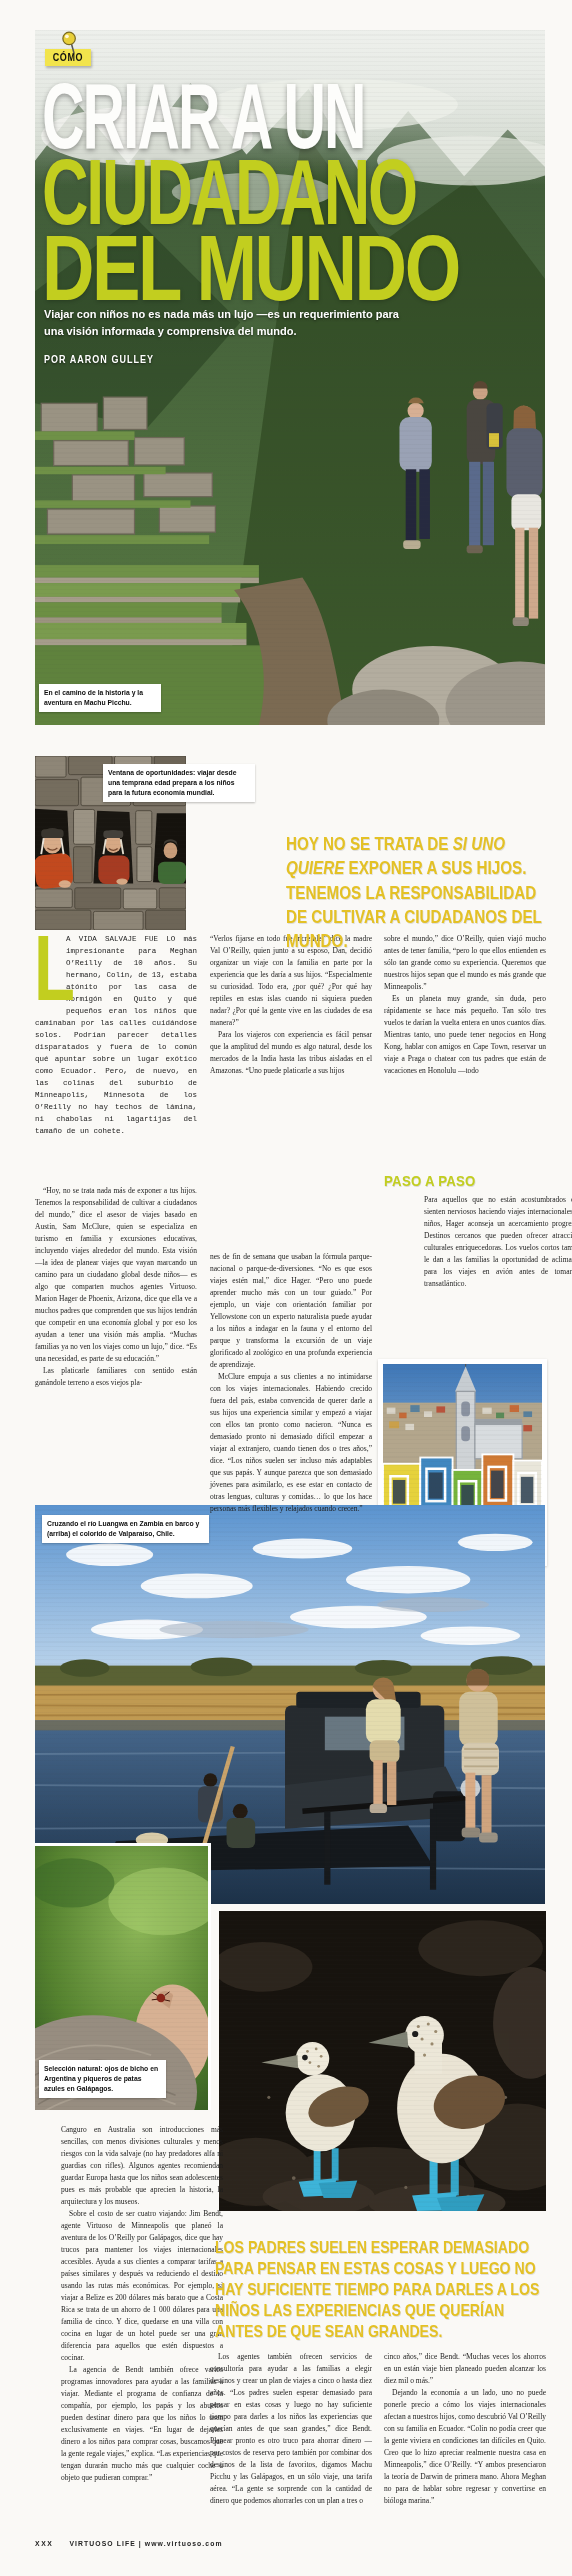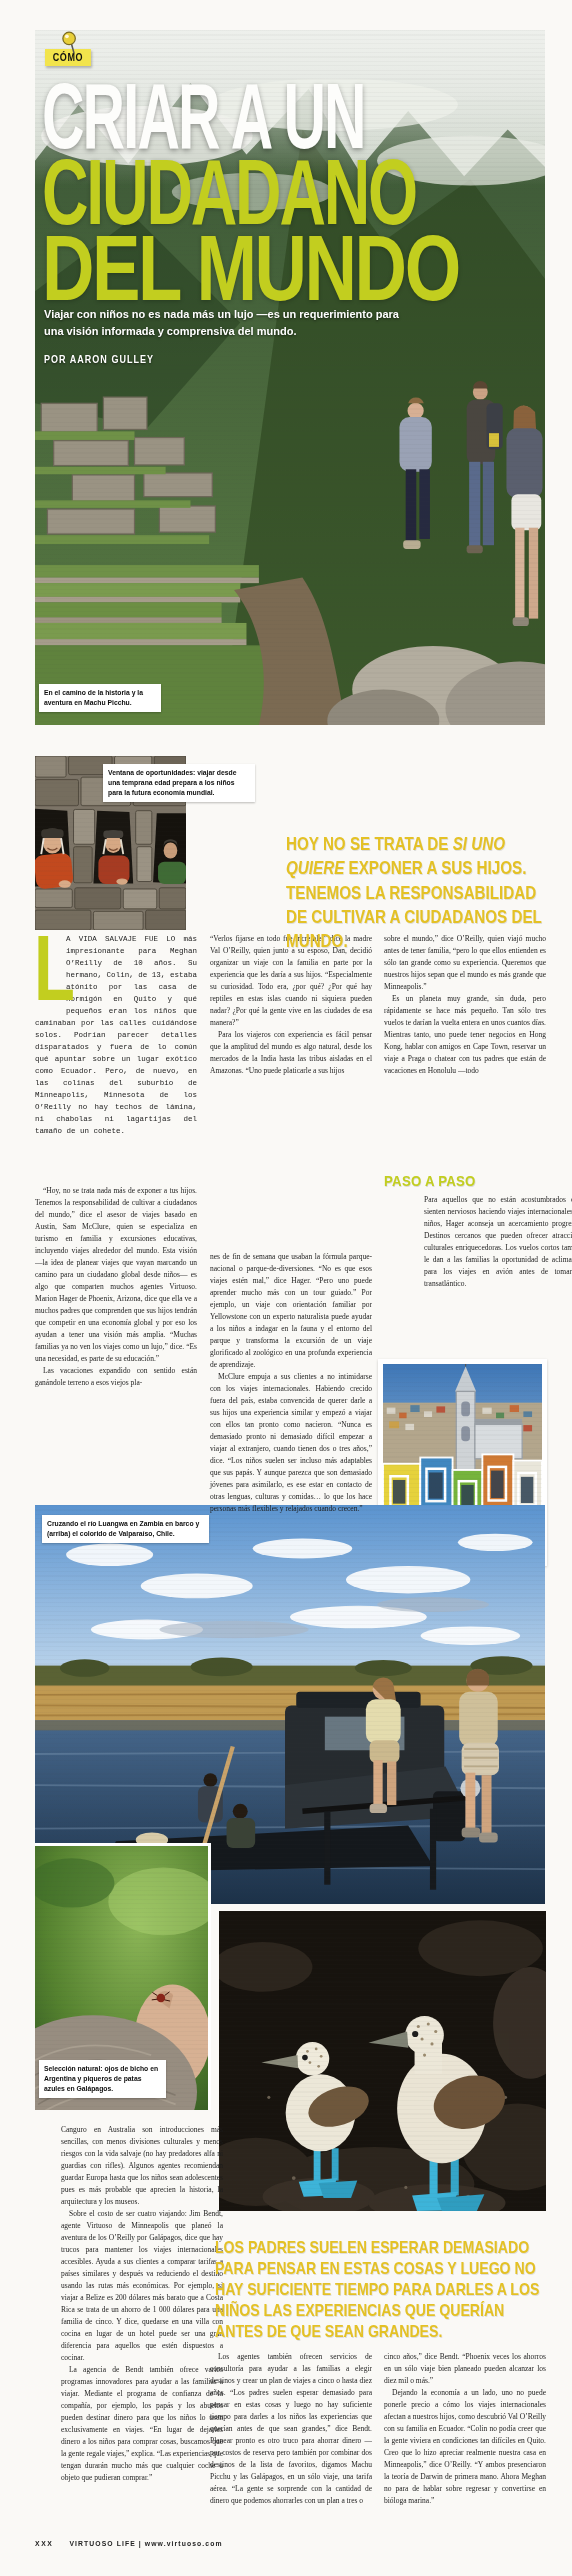--- a/index.html
+++ b/index.html
@@ -228,21 +228,21 @@
     <p>sobre el mundo,” dice O’Reilly, quien viajó mucho antes de tener familia, “pero lo que ellos entienden es sólo tan grande como su experiencia. Queremos que nuestros hijos sepan que el mundo es más grande que Minneapolis.”</p>
     <p class="ind">Es un planeta muy grande, sin duda, pero rápidamente se hace más pequeño. Tan sólo tres vuelos te darían la vuelta entera en unos cuantos días. Mientras tanto, uno puede tener negocios en Hong Kong, hablar con amigos en Cape Town, reservar un viaje a Praga o chatear con tus padres que están de vacaciones en Honolulu —todo</p>
   </div>
   <div class="abs col" style="left:210px;top:933px;">
     <p>“Verlos fijarse en todo fue increíble,” dice la madre Val O’Reilly, quien junto a su esposo, Dan, decidió organizar un viaje con la familia en parte por la experiencia que les daría a sus hijos. “Especialmente su curiosidad. Todo era, ¿por qué? ¿Por qué hay reptiles en estas islas cuando ni siquiera pueden nadar? ¿Por qué la gente vive en las ciudades de esa manera?”</p>
     <p class="ind">Para los viajeros con experiencia es fácil pensar que la amplitud del mundo es algo natural, desde los mercados de la India hasta las tribus aisladas en el Amazonas. “Uno puede platicarle a sus hijos</p>
   </div>
 
   <div class="abs col" style="left:35px;top:1185px;">
     <p class="ind">“Hoy, no se trata nada más de exponer a tus hijos. Tenemos la responsabilidad de cultivar a ciudadanos del mundo,” dice el asesor de viajes basado en Austin, Sam McClure, quien se especializa en turismo en familia y excursiones educativas, incluyendo viajes alrededor del mundo. Esta visión —la idea de planear viajes que vayan marcando un camino para un ciudadano global desde niños— es algo que comparten muchos agentes Virtuoso. Marion Hager de Phoenix, Arizona, dice que ella ve a muchos padres que comprenden que sus hijos tendrán que competir en una economía global y por eso los ayudan a tener una visión más amplia. “Muchas familias ya no ven los viajes como un lujo,” dice. “Es una necesidad, es parte de su educación.”</p>
-    <p class="ind">Las vacaciones expandido con sentido están ganándole terreno a esos viejos pla-</p>
+    <p class="ind">Las platicarle familiares con sentido están ganándole terreno a esos viejos pla-</p>
   </div>
   <div class="abs col" style="left:210px;top:1251px;">
     <p>nes de fin de semana que usaban la fórmula parque-nacional o parque-de-diversiones. “No es que esos viajes estén mal,” dice Hager. “Pero uno puede aprender mucho más con un tour guiado.” Por ejemplo, un viaje con orientación familiar por Yellowstone con un experto naturalista puede ayudar a los niños a indagar en la fauna y el entorno del parque y transforma la excursión de un viaje glorificado al zoológico en una profunda experiencia de aprendizaje.</p>
     <p class="ind">McClure empuja a sus clientes a no intimidarse con los viajes internacionales. Habiendo crecido fuera del país, estaba convencida de querer darle a sus hijos una experiencia similar y empezó a viajar con ellos tan pronto como nacieron. “Nunca es demasiado pronto ni demasiado difícil empezar a viajar al extranjero, cuando tienen dos o tres años,” dice. “Los niños suelen ser incluso más adaptables que sus papás. Y aunque parezca que son demasiado jóvenes para asimilarlo, es ese estar en contacto de otras lenguas, culturas y comidas… lo que los hace personas más flexibles y relajados cuando crecen.”</p>
   </div>
   <div class="abs paso-h" style="left:384px;top:1172px;">PASO A PASO</div>
   <div class="abs col" style="left:384px;top:1194px;margin-left:40px;">
     <p>Para aquellos que no están acostumbrados o se sienten nerviosos haciendo viajes internacionales con niños, Hager aconseja un acercamiento progresivo. Destinos cercanos que pueden ofrecer atracciones culturales enriquecedoras. Los vuelos cortos también le dan a las familias la oportunidad de aclimatarse para los viajes en avión antes de tomar un transatlántico.</p>
   </div>
 
@@ -520,21 +520,21 @@
 
   <div class="abs col" style="left:35px;top:2124px;margin-left:26px;">
     <p>Canguro en Australia son introducciones más sencillas, con menos divisiones culturales y menos riesgos con la vida salvaje (no hay predadores alfa ni guardias con rifles). Algunos agentes recomiendan guardar Europa hasta que los niños sean adolescentes pues es más probable que aprecien la historia, la arquitectura y los museos.</p>
     <p class="ind">Sobre el costo de ser cuatro viajando: Jim Bendt, agente Virtuoso de Minneapolis que planeó la aventura de los O’Reilly por Galápagos, dice que hay trucos para mantener los viajes internacionales accesibles. Ayuda a sus clientes a comparar tarifas a países similares y después va reduciendo el destino usando las rutas más económicas. Por ejemplo, si viajar a Belize es 200 dólares más barato que a Costa Rica se trata de un ahorro de 1 000 dólares para una familia de cinco. Y dice, quedarse en una villa con cocina en lugar de un hotel puede ser una gran diferencia para aquellos que estén dispuestos a cocinar.</p>
     <p class="ind">La agencia de Bendt también ofrece varios programas innovadores para ayudar a las familias a viajar. Mediante el programa de confianza de la compañía, por ejemplo, los papás y los abuelos pueden destinar dinero para que los niños lo usen exclusivamente en viajes. “En lugar de dejarles dinero a los niños para comprar cosas, buscamos que la gente regale viajes,” explica. “Las experiencias que tengan durarán mucho más que cualquier coche u objeto que pudieran comprar.”</p>
   </div>
   <div class="abs col" style="left:210px;top:2351px;">
     <p class="ind">Los agentes también ofrecen servicios de consultoría para ayudar a las familias a elegir destinos y crear un plan de viajes a cinco o hasta diez años. “Los padres suelen esperar demasiado para pensar en estas cosas y luego no hay suficiente tiempo para darles a los niños las experiencias que querían antes de que sean grandes,” dice Bendt. Planear pronto es otro truco para ahorrar dinero —por costos de reserva pero también por combinar dos destinos de la lista de favoritos, digamos Machu Picchu y las Galápagos, en un sólo viaje, una tarifa aérea. “La gente se sorprende con la cantidad de dinero que podemos ahorrarles con un plan a tres o</p>
   </div>
   <div class="abs col" style="left:384px;top:2351px;">
-    <p>cinco años,” dice Bendt. “Phoenix veces los ahorros en un sólo viaje bien planeado pueden alcanzar los diez mil o más.”</p>
+    <p>cinco años,” dice Bendt. “Muchas veces los ahorros en un están viaje bien planeado pueden alcanzar los diez mil o más.”</p>
     <p class="ind">Dejando la economía a un lado, uno no puede ponerle precio a cómo los viajes internacionales afectan a nuestros hijos, como descubrió Val O’Reilly con su familia en Ecuador. “Colin no podía creer que la gente viviera en condiciones tan difíciles en Quito. Creo que lo hizo apreciar realmente nuestra casa en Minneapolis,” dice O’Reilly. “Y ambos presenciaron la teoría de Darwin de primera mano. Ahora Meghan no para de hablar sobre regresar y convertirse en bióloga marina.”</p>
   </div>
 
   <div class="abs footer" style="left:35px;top:2540px;">
     <span class="pgnum">XXX</span><span>VIRTUOSO LIFE | www.virtuoso.com</span>
   </div>
 
 </div>
 
 

